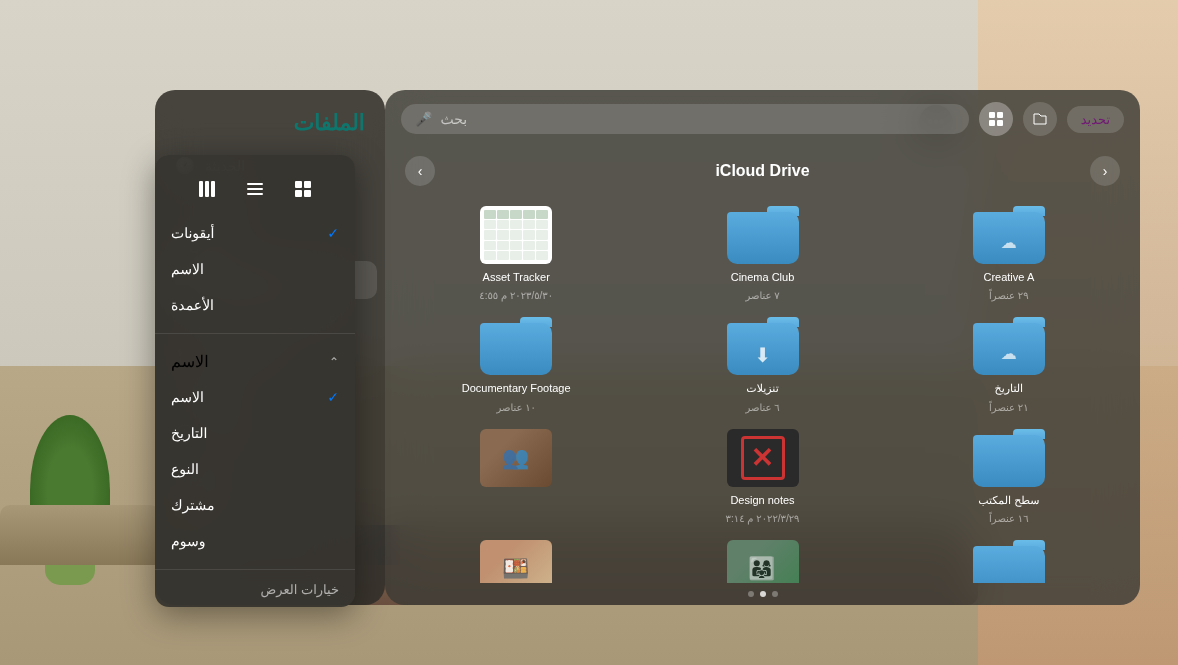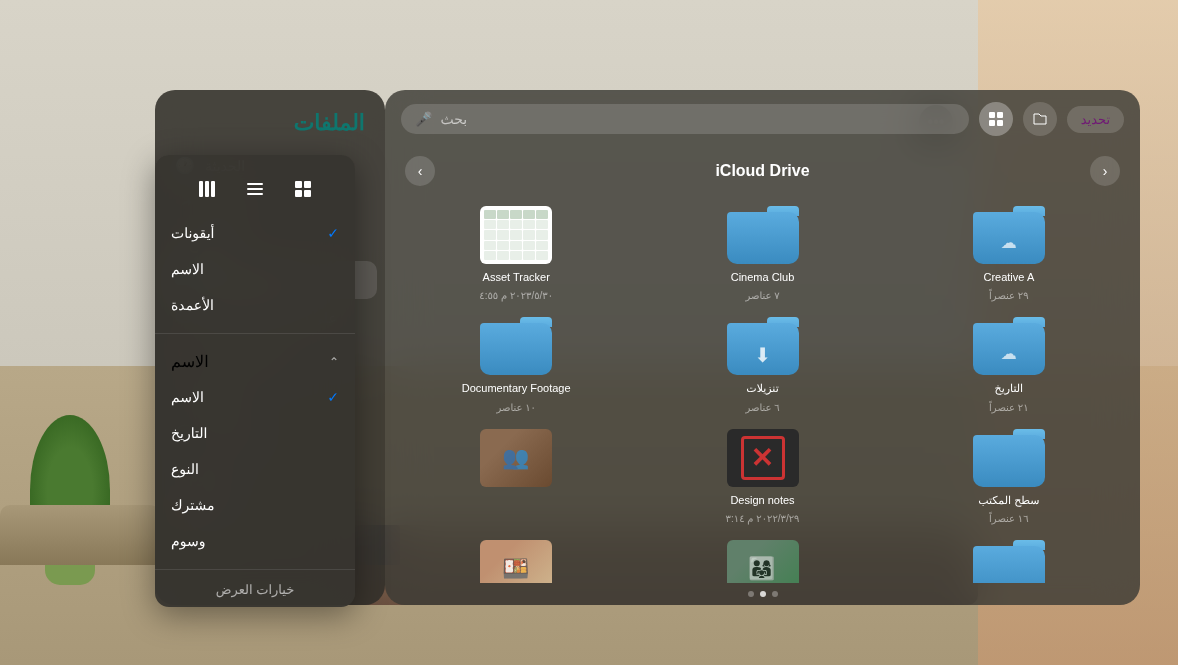--- a/index.html
+++ b/index.html
@@ -401,21 +401,21 @@
       display: flex;
       align-items: center;
       justify-content: space-between;
       padding: 8px 16px;
     }
     .menu-chevron {
       color: rgba(255,255,255,0.6);
       font-size: 12px;
     }
     .menu-bottom-label {
-      text-align: center;
+      text-align: right;
       color: rgba(255,255,255,0.6);
       font-size: 13px;
       padding: 10px 16px;
       cursor: pointer;
     }
 
     
     .right-panel {
       width: 230px;
       background: rgba(50, 48, 42, 0.88);

